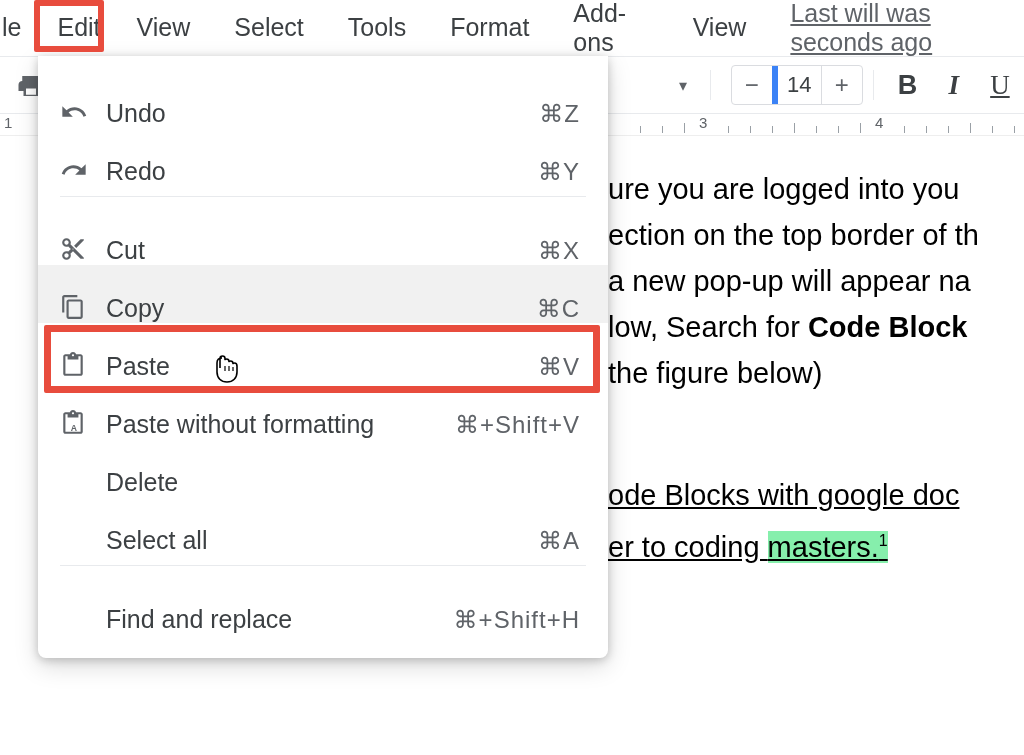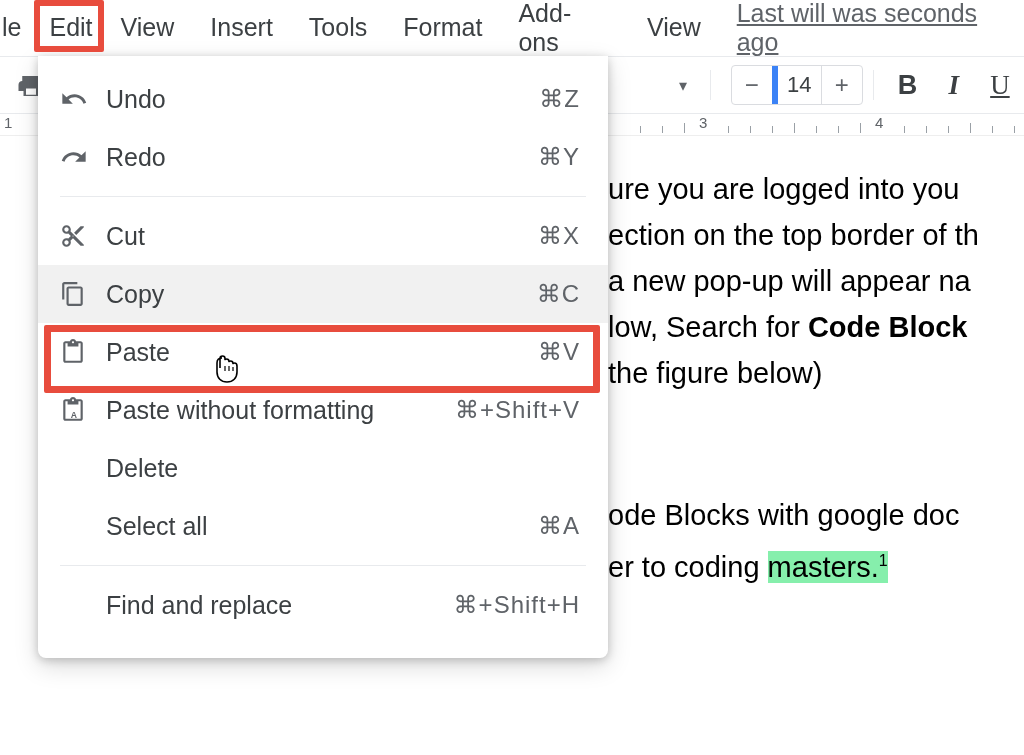--- a/index.html
+++ b/index.html
@@ -8,21 +8,21 @@
     background: #fff;
     width: 1024px;
     height: 755px;
     overflow: hidden;
     position: relative;
     color: #202124;
   }
   .menubar {
     display: flex;
     align-items: center;
-    gap: 0;
+    gap: 8px;
     padding: 0 0 0 0;
     height: 56px;
     border-bottom: 1px solid #fff;
     font-size: 25px;
     color: #3c4043;
   }
   .menubar-item {
     padding: 6px 14px;
     cursor: default;
   }
@@ -129,22 +129,23 @@
     padding: 30px 0 0 20px;
     font-size: 29px;
     line-height: 46px;
     color: #000;
   }
   .document .para1 {
     margin-left: 588px;
   }
   .document .para1 b { font-weight: bold; }
   .document .para2 {
-    margin-top: 96px;
+    margin-top: 76px;
     margin-left: 588px;
+    text-decoration: underline;
   }
   .document .para2 .sel {
     background: #86efac;
   }
   .document .para2 sup { font-size: 16px; vertical-align: super; }
 
   
   .dropdown {
     position: absolute;
     left: 38px;
@@ -152,21 +153,21 @@
     width: 570px;
     background: #fff;
     border-radius: 0 0 8px 8px;
     box-shadow: 0 2px 10px rgba(0,0,0,0.2), 0 8px 24px rgba(0,0,0,0.15);
     padding: 14px 0 24px 0;
     z-index: 5;
     font-size: 25px;
   }
   .dropdown .row {
     display: flex;
-    align-items: center;
+    align-items: flex-end;
     height: 58px;
     padding: 0 28px 0 22px;
     color: #3c4043;
     position: relative;
   }
   .dropdown .row.hover { background: #f1f1f1; }
   .dropdown .icon-slot {
     width: 40px; height: 32px;
     display: flex; align-items: center; justify-content: flex-start;
     color: #5f6368;
@@ -201,21 +202,21 @@
   }
   svg { display: block; }
 </style>
 </head>
 <body>
 
 <div class="menubar">
   <div class="menubar-item first">le</div>
   <div class="menubar-item edit">Edit</div>
   <div class="menubar-item">View</div>
-  <div class="menubar-item" style="margin-left:8px">Insert</div>
+  <div class="menubar-item" style="margin-left:8px">Select</div>
   <div class="menubar-item" style="margin-left:8px">Tools</div>
   <div class="menubar-item" style="margin-left:8px">Format</div>
   <div class="menubar-item" style="margin-left:8px">Add-ons</div>
   <div class="menubar-item" style="margin-left:8px">View</div>
   <a class="last-edit">Last will was seconds ago</a>
 </div>
 <div class="edit-highlight"></div>
 
 <div class="toolbar">
   <span class="print-icon">

